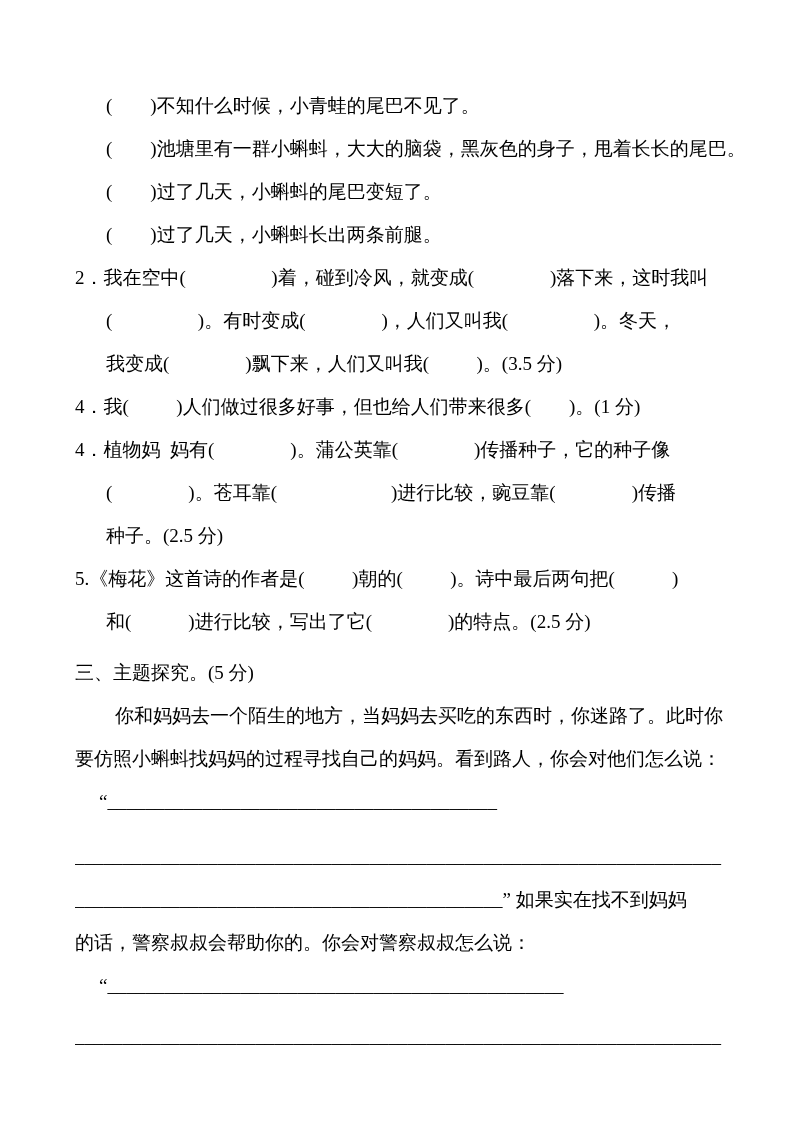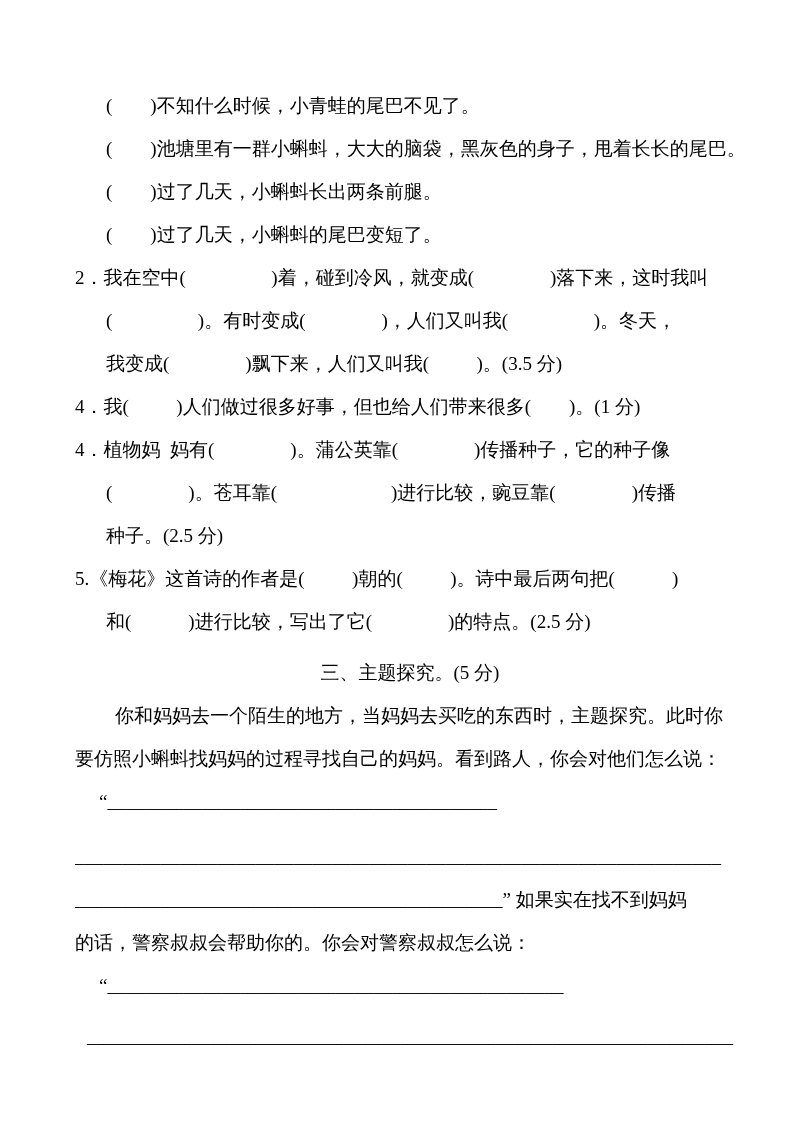--- a/index.html
+++ b/index.html
@@ -20,49 +20,49 @@
     line-height: 43px;
     overflow: hidden;
   }
   .ln {
     white-space: pre;
     overflow: hidden;
   }
   .hang { margin-left: 31px; }          
   .para-first { text-indent: 40px; }    
   .quote { margin-left: 24px; }         
-  .mt-sm { margin-top: 8px; text-align: center; }
+  .mt-sm { margin-top: 8px; }
   .mt-md { margin-top: 12px; }
 </style>
 </head>
 <body>
 
 <div class="page">
 
   <div class="ln hang">(        )不知什么时候，小青蛙的尾巴不见了。</div>
   <div class="ln hang">(        )池塘里有一群小蝌蚪，大大的脑袋，黑灰色的身子，甩着长长的尾巴。</div>
+  <div class="ln hang">(        )过了几天，小蝌蚪的尾巴变短了。</div>
   <div class="ln hang">(        )过了几天，小蝌蚪长出两条前腿。</div>
-  <div class="ln hang">(        )过了几天，小蝌蚪的尾巴变短了。</div>
 
   <div class="ln">2．我在空中(                  )着，碰到冷风，就变成(                )落下来，这时我叫</div>
   <div class="ln hang">(                  )。有时变成(                )，人们又叫我(                  )。冬天，</div>
   <div class="ln hang">我变成(                )飘下来，人们又叫我(          )。(3.5 分)</div>
 
   <div class="ln">4．我(          )人们做过很多好事，但也给人们带来很多(        )。(1 分)</div>
 
   <div class="ln">4．植物妈  妈有(                )。蒲公英靠(                )传播种子，它的种子像</div>
   <div class="ln hang">(                )。苍耳靠(                        )进行比较，豌豆靠(                )传播</div>
   <div class="ln hang">种子。(2.5 分)</div>
 
   <div class="ln">5.《梅花》这首诗的作者是(          )朝的(          )。诗中最后两句把(            )</div>
   <div class="ln hang">和(            )进行比较，写出了它(                )的特点。(2.5 分)</div>
 
   <div class="ln mt-sm">三、主题探究。(5 分)</div>
 
-  <div class="ln para-first">你和妈妈去一个陌生的地方，当妈妈去买吃的东西时，主题探究。此时你</div>
+  <div class="ln para-first">你和妈妈去一个陌生的地方，当妈妈去买吃的东西时，你迷路了。此时你</div>
   <div class="ln">要仿照小蝌蚪找妈妈的过程寻找自己的妈妈。看到路人，你会对他们怎么说：</div>
 
   <div class="ln quote">“_________________________________________</div>
   <div class="ln mt-md">____________________________________________________________________</div>
   <div class="ln">_____________________________________________” 如果实在找不到妈妈</div>
 
   <div class="ln">的话，警察叔叔会帮助你的。你会对警察叔叔怎么说：</div>
 
   <div class="ln quote">“________________________________________________</div>
   <div class="ln mt-sm">____________________________________________________________________</div>

